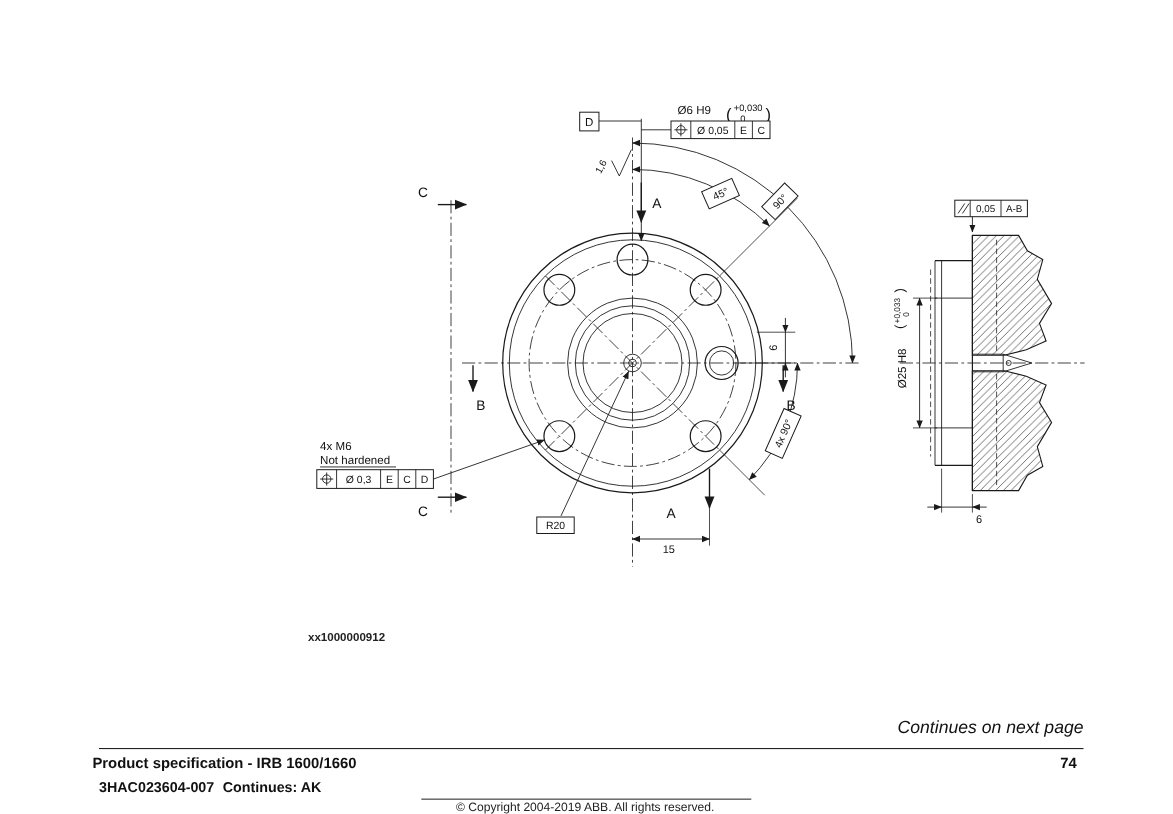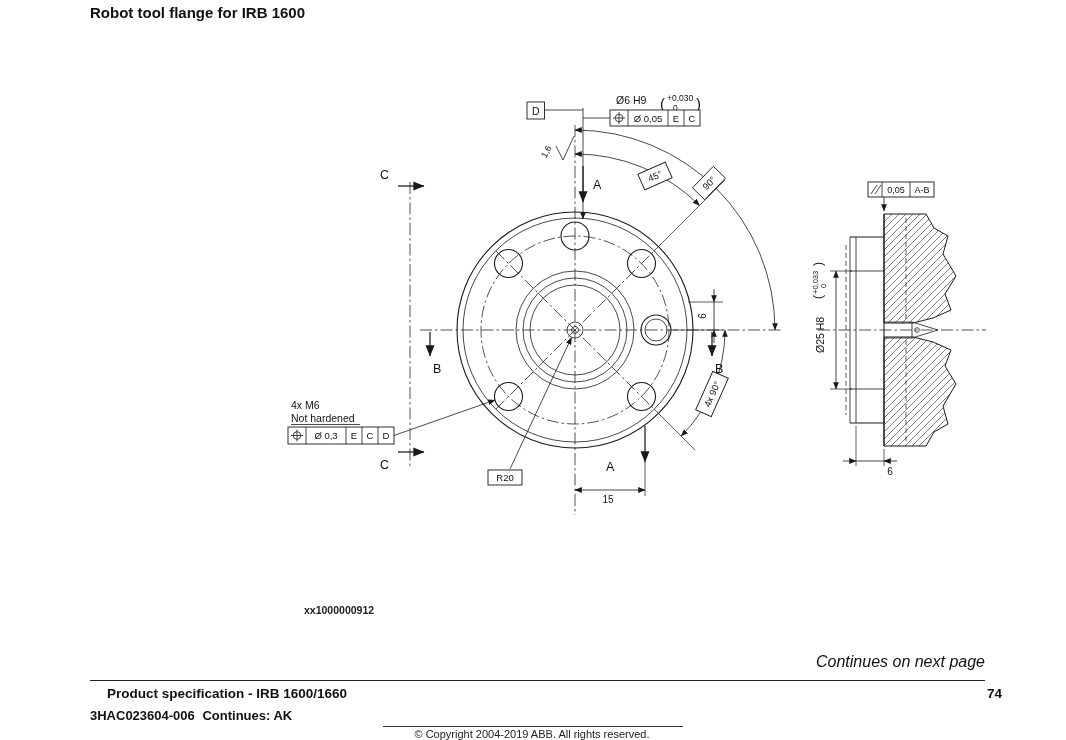--- a/index.html
+++ b/index.html
@@ -1,23 +1,23 @@
 <!DOCTYPE html>
 <html><head>
 <meta charset="utf-8">
 <style>
   html,body{margin:0;padding:0;background:#fff;}
   #page{position:relative;width:1066px;height:740px;background:#fff;overflow:hidden;
         font-family:"Liberation Sans",sans-serif;color:#111;}
   .abs{position:absolute;}
   #title{left:90px;top:4px;font-size:15px;font-weight:bold;}
-  #caption{left:280px;top:604px;font-size:10.5px;font-weight:600;color:#222;margin-left:24px;}
+  #caption{left:280px;top:574px;font-size:10.5px;font-weight:600;color:#222;}
   #continues{right:81px;top:653px;font-size:16px;font-style:italic;font-weight:normal;}
   #footer-rule{left:90px;top:680px;width:895px;border-top:1.6px solid #222;height:0;}
-  #footer-row{left:107px;top:686px;width:895px;display:flex;justify-content:space-between;
+  #footer-row{left:84px;top:686px;width:895px;display:flex;justify-content:space-between;
               font-size:13.5px;font-weight:bold;align-items:center;}
   #doc-line{left:90px;top:708px;font-size:13px;font-weight:bold;}
   #doc-line span{margin-right:4px;}
   #copy-rule{left:383px;top:726px;width:300px;border-top:1px solid #333;height:0;}
   #copyright{left:0;top:728px;width:1064px;text-align:center;font-size:11px;color:#222;}
   svg{position:absolute;left:0;top:0;}
   svg text{font-family:"Liberation Sans",sans-serif;fill:#111;stroke:none;}
   .s1{stroke:#1a1a1a;stroke-width:1.1;fill:none;}
   .s08{stroke:#1a1a1a;stroke-width:.8;fill:none;}
   .s07{stroke:#1a1a1a;stroke-width:.7;fill:none;}
@@ -237,34 +237,33 @@
       <g>
         <path class="s07" d="M856,426 V466 M884,449 V466"></path>
         <path class="s08" d="M856,461 H884"></path>
         <path class="s08" d="M843,461 H856" marker-end="url(#arr)"></path>
         <path class="s08" d="M897,461 H884" marker-end="url(#arr)"></path>
         <text x="890" y="475" font-size="10" text-anchor="middle">6</text>
       </g>
     </g>
   </svg>
 
-  <div id="title" class="abs">Robot tool flange for IRB 1600</div>
 
   <div id="caption" class="abs">xx1000000912</div>
 
   <div id="continues" class="abs">Continues on next page</div>
 
   <div id="footer-rule" class="abs"></div>
 
   <div id="footer-row" class="abs">
     <span>Product specification - IRB 1600/1660</span>
     <span>74</span>
   </div>
 
   <div id="doc-line" class="abs">
-    <span>3HAC023604-006</span>
+    <span>3HAC023604-007</span>
     <span>Continues: AK</span>
   </div>
 
   <div id="copy-rule" class="abs"></div>
   <div id="copyright" class="abs">© Copyright 2004-2019 ABB. All rights reserved.</div>
 
 </div>
 
 </body></html>

